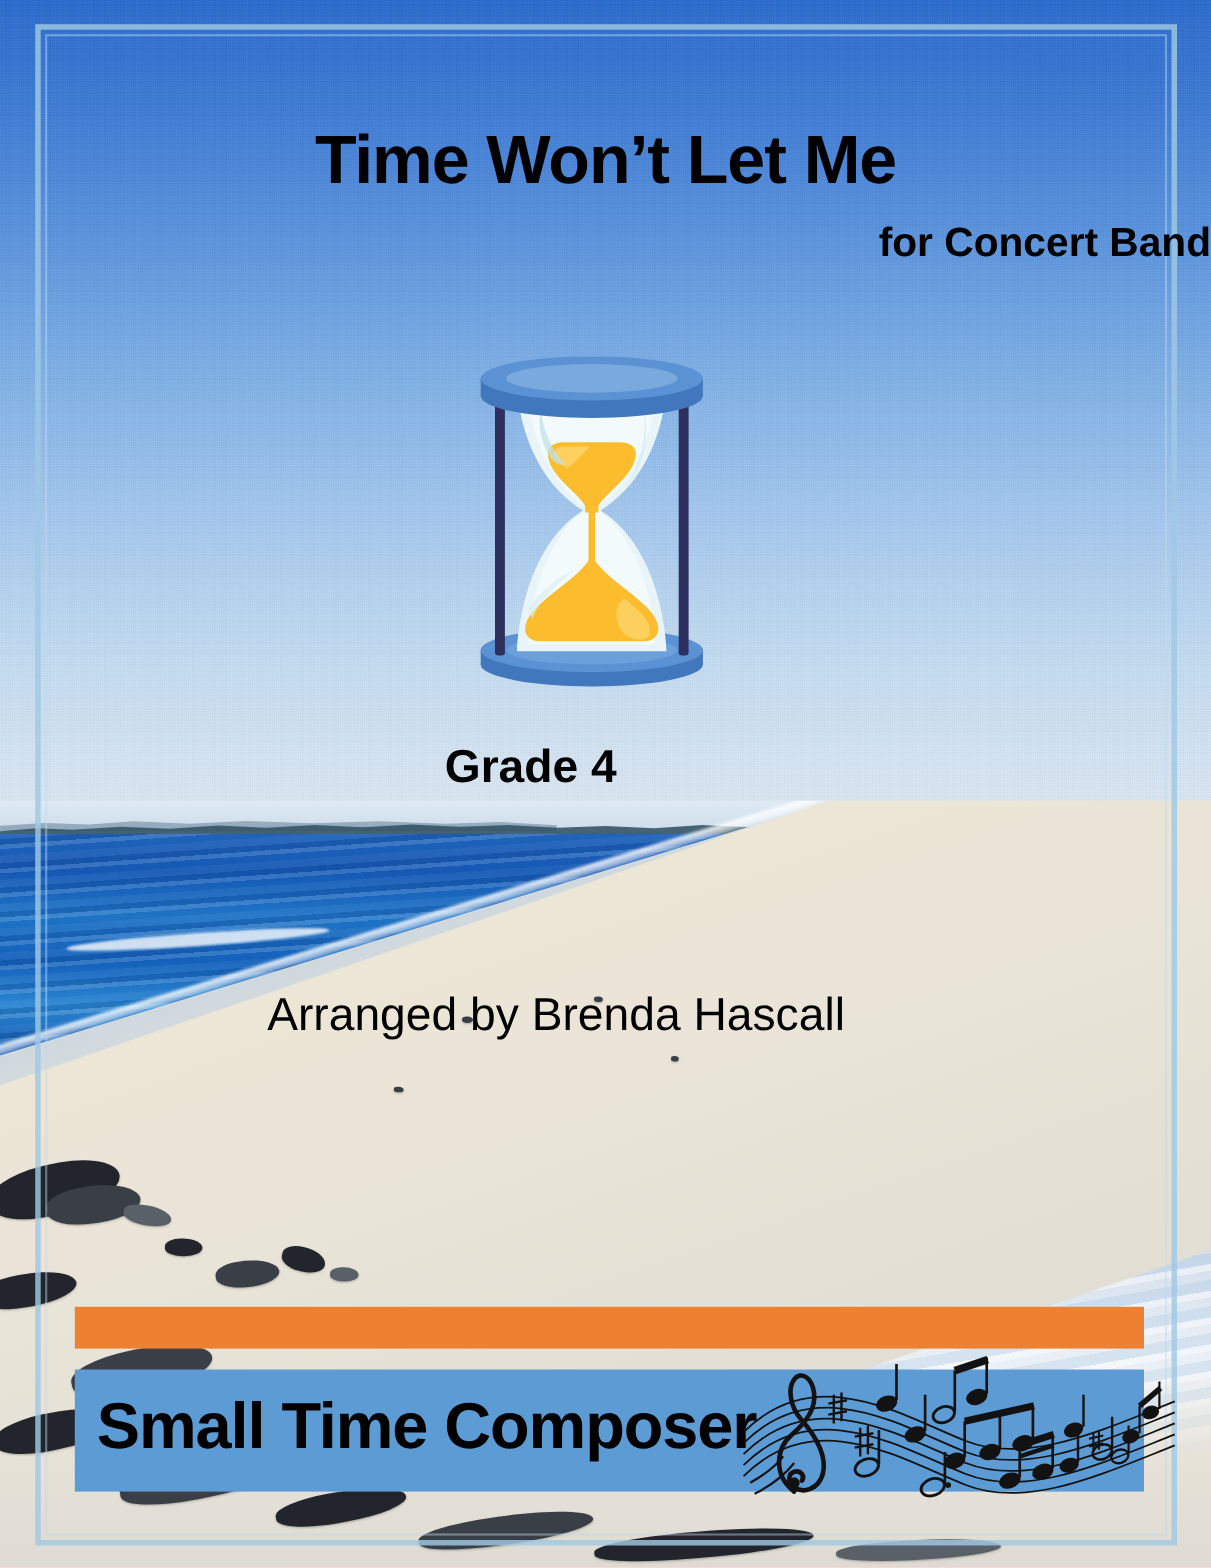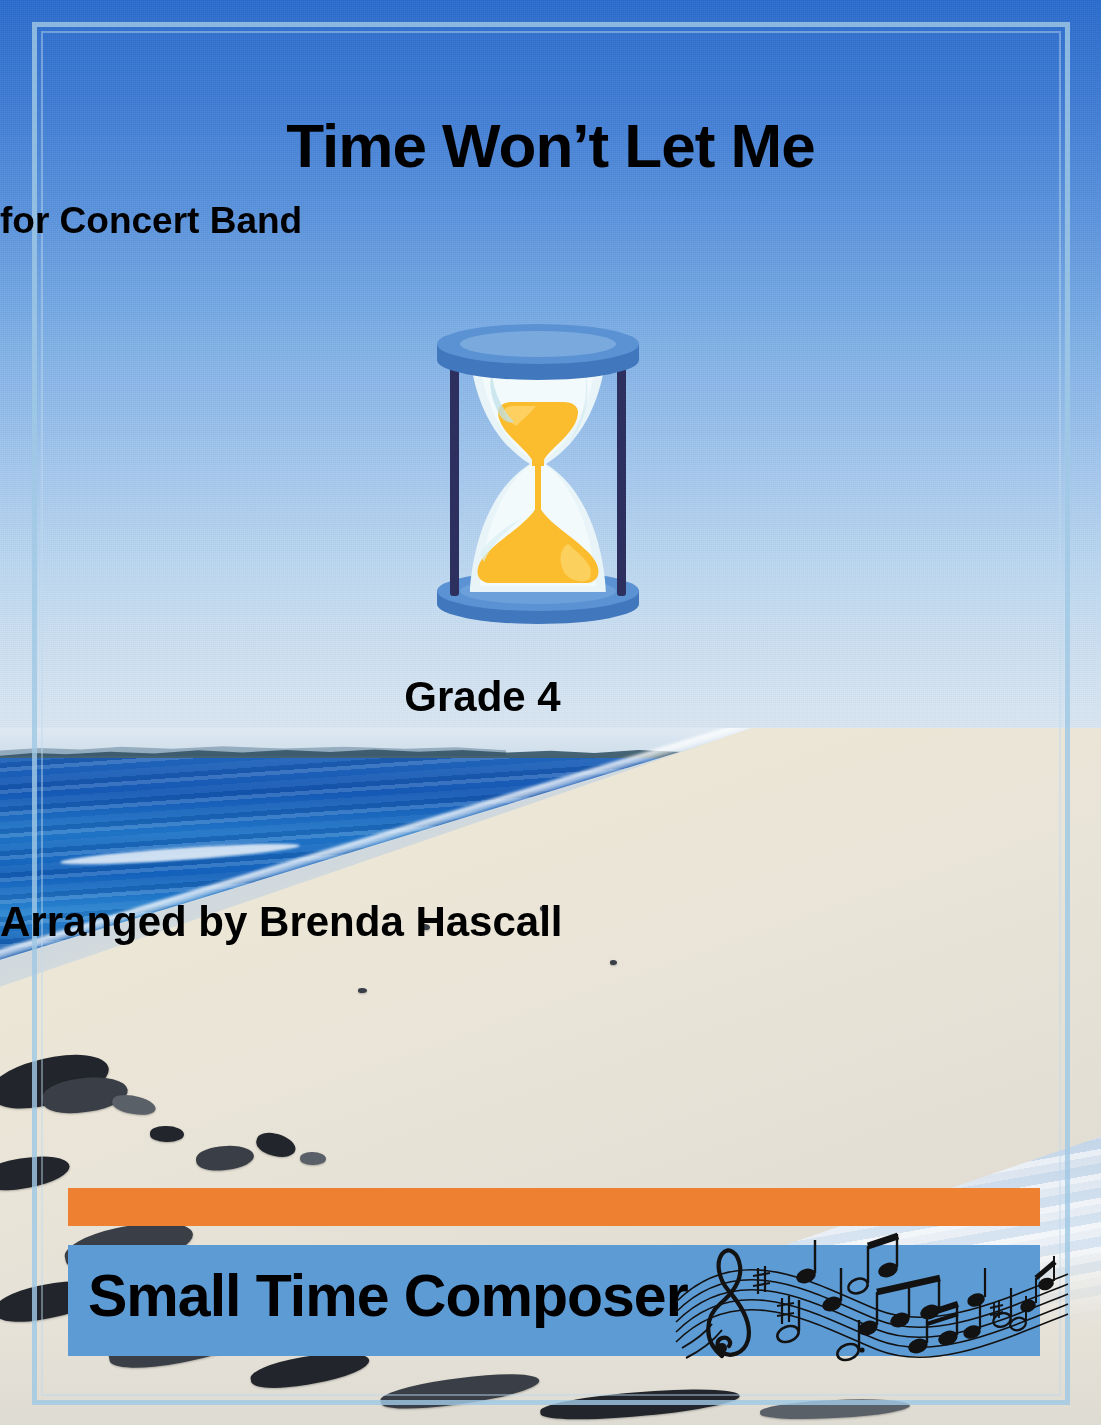--- a/index.html
+++ b/index.html
@@ -171,31 +171,32 @@
   
   .title {
     position:absolute; left:0; top:113px; width:1101px;
     text-align:center;
     font-size:62px; font-weight:bold; letter-spacing:-1px;
     color:#000; line-height:1.05;
     font-family:"Liberation Sans", sans-serif;
   }
   .subtitle {
     position:absolute; left:0; top:200px; width:1101px;
-    text-align:left;
+    text-align:right;
     font-size:37px; font-weight:bold; color:#000;
   }
   .grade {
     position:absolute; left:0; top:673px; width:965px;
     text-align:center;
     font-size:42px; font-weight:bold; color:#000;
   }
   .arranger {
     position:absolute; left:0; top:898px; width:1011px;
-    font-size:42px; font-weight:bold; color:#000;
+    text-align:center;
+    font-size:42px; font-weight:normal; color:#000;
   }
 
   
   .hourglass { position:absolute; left:418px; top:308px; width:240px; height:320px; }
 
   
   .orange-bar {
     position:absolute; left:68px; top:1188px; width:972px; height:38px;
     background:#ee8031;
   }

